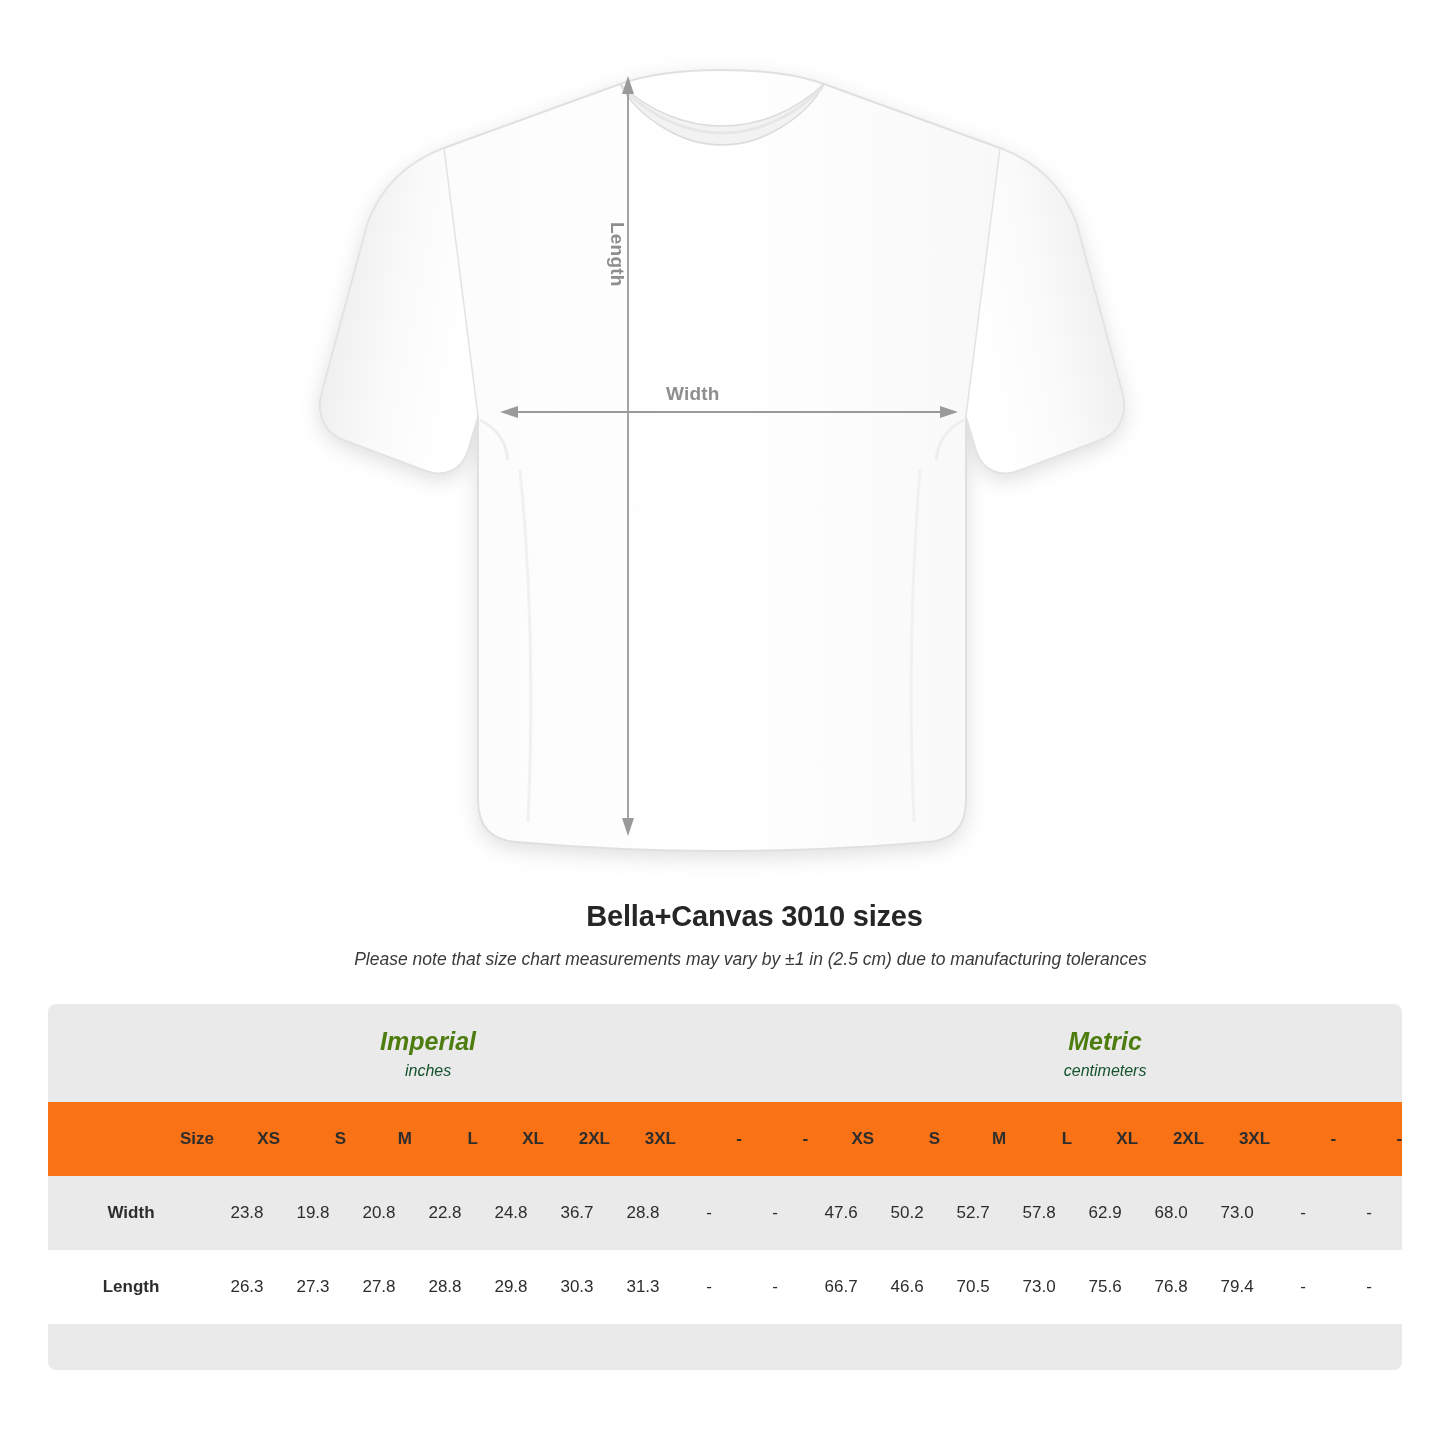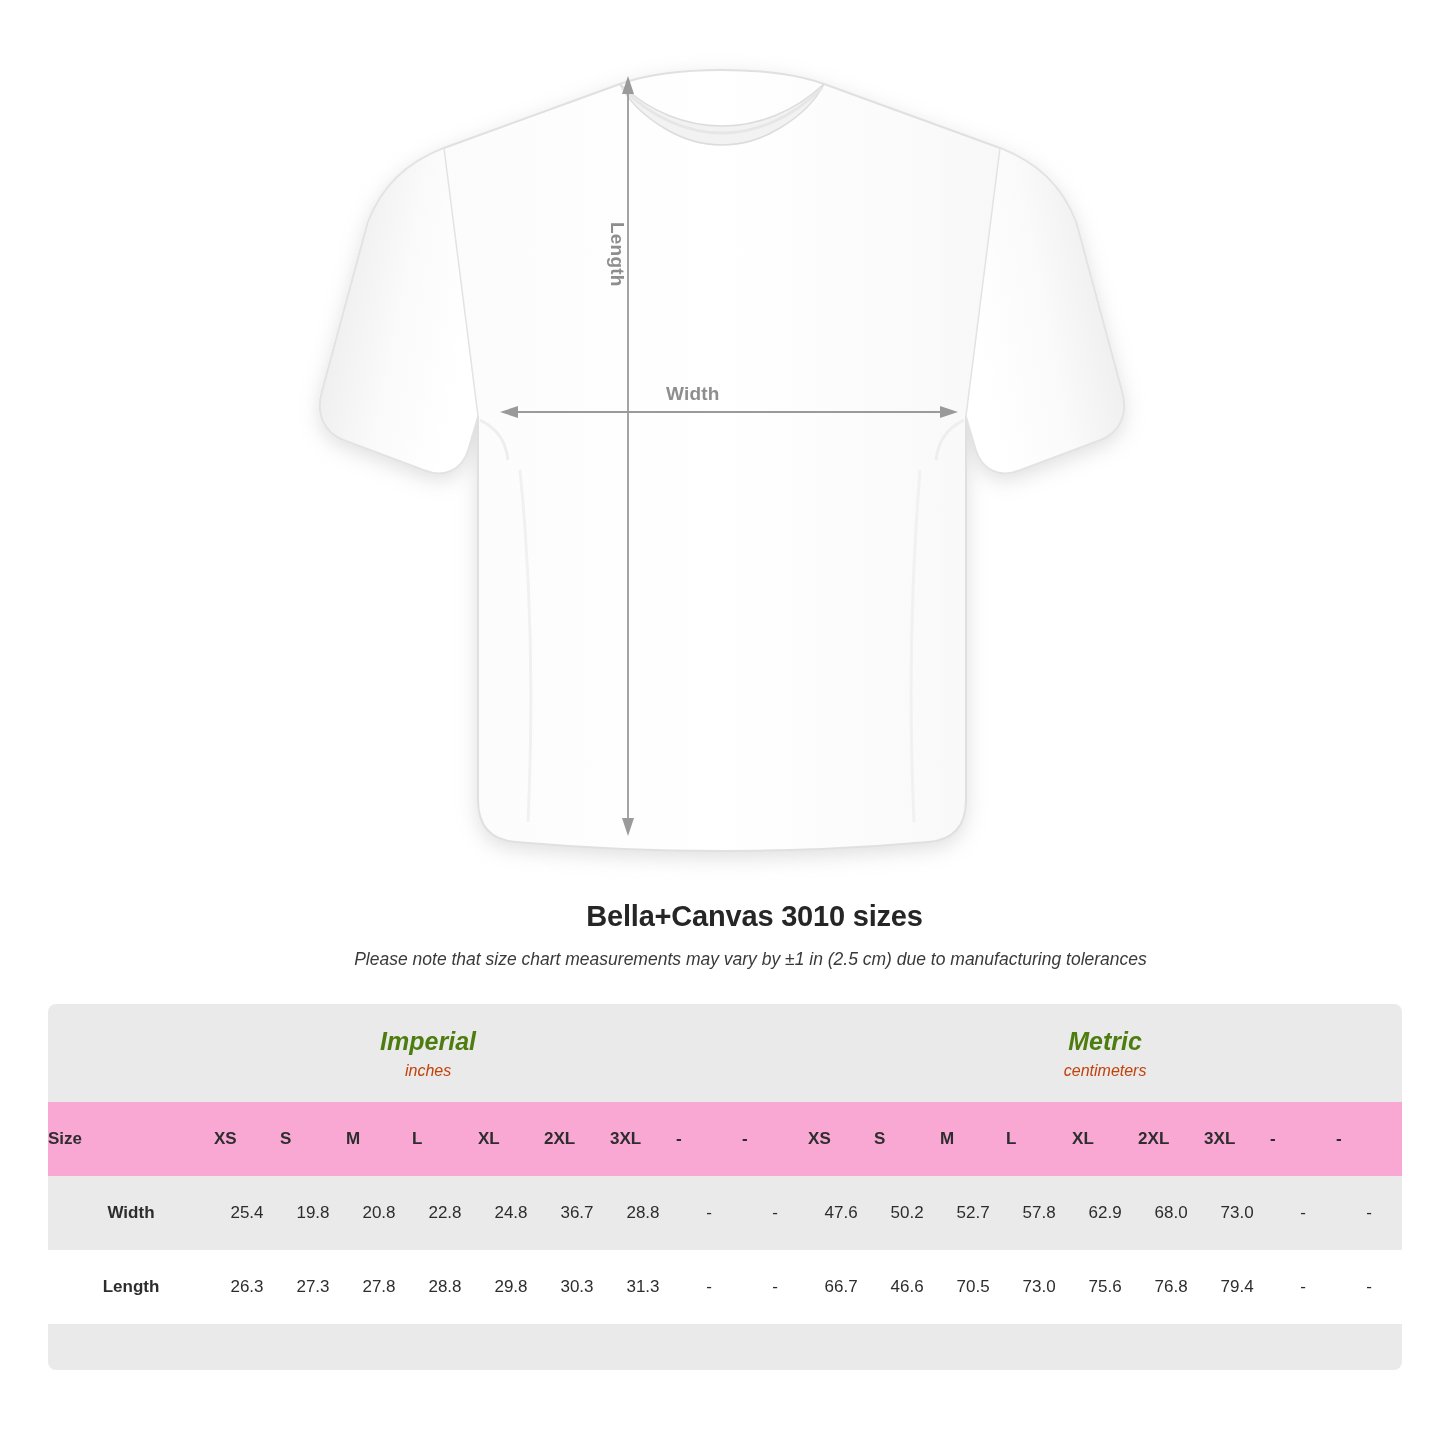--- a/index.html
+++ b/index.html
@@ -118,28 +118,28 @@
   .unit-system {
     font-size: 25px;
     font-weight: bold;
     font-style: italic;
     color: #4d7c0f;
     line-height: 1.2;
   }
   .unit-unit {
     font-size: 16px;
     font-style: italic;
-    color: #c2410c;
+    color: #14532d;
     margin-top: 6px;
   }
 
   .row-size td {
-    background: #f9a8d4;
+    background: #f97316;
     height: 74px;
-    text-align: left;
+    text-align: right;
     vertical-align: middle;
     font-size: 17px;
     font-weight: bold;
     color: #2d2d2d;
     border-left: 1px solid #e2e2e2;
     margin-top: 12px;
   }
   .row-data td {
     height: 74px;
     text-align: center;
@@ -319,21 +319,21 @@
           <td>L</td>
           <td>XL</td>
           <td>2XL</td>
           <td>3XL</td>
           <td>-</td>
           <td>-</td>
         </tr>
 
         <tr class="row-data row-shaded">
           <td class="row-head-cell">Width</td>
-          <td>25.4</td>
+          <td>23.8</td>
           <td>19.8</td>
           <td>20.8</td>
           <td>22.8</td>
           <td>24.8</td>
           <td>36.7</td>
           <td>28.8</td>
           <td>-</td>
           <td>-</td>
           <td>47.6</td>
           <td>50.2</td>

